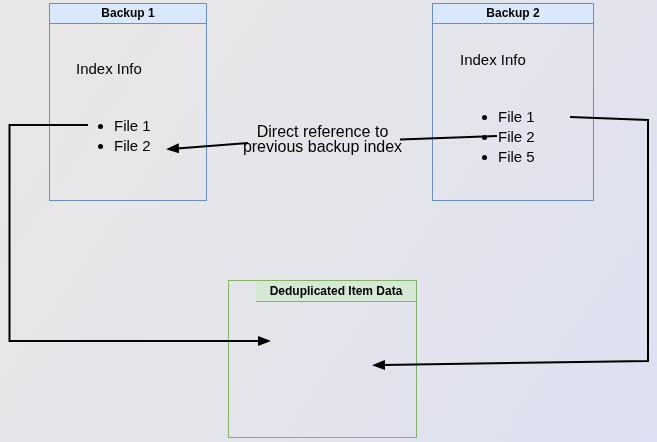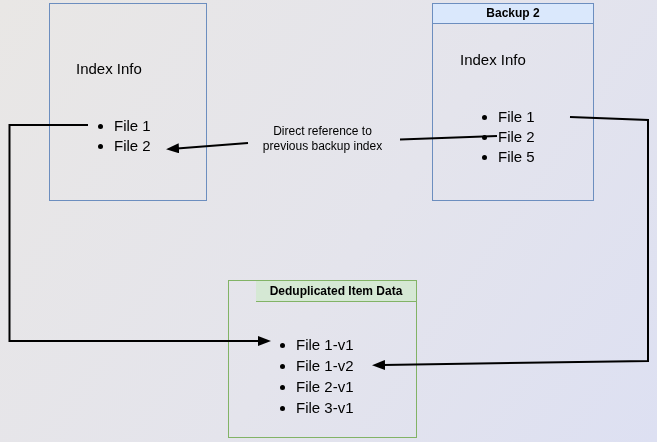--- a/index.html
+++ b/index.html
@@ -24,65 +24,60 @@
   .box.green{border:1.5px solid var(--green-border);}
   .box.green .hd{background:var(--green-fill); border-bottom:1.5px solid var(--green-border); height:21px; line-height:20px;}
   .body-label{position:absolute; font-size:15px; white-space:nowrap;}
   ul.file-list{position:absolute; margin:0; list-style:disc outside;}
   ul.file-list li{font-size:15px; line-height:20px; white-space:nowrap;}
   #dedup ul.file-list li{line-height:21px;}
   #connector-layer{position:absolute; left:0; top:0; width:657px; height:442px; pointer-events:none;}
   #connector-layer path.conn{stroke:var(--line); stroke-width:2; fill:none;}
   #connector-layer .arrowhead{fill:var(--line); stroke:none;}
   .annotation{
-    position:absolute; text-align:center; font-size:12px; line-height:15px;
+    position:absolute; text-align:center; font-size:16px; line-height:15px;
     white-space:pre-line;
   }
   
   #backup1{left:49px; top:3px; width:158px; height:198px;}
   #backup1 .body-label{left:26px; top:56px;}
   #backup1 ul.file-list{left:0; top:112px; padding-left:64px;}
   #backup2{left:432px; top:3px; width:162px; height:198px;}
   #backup2 .body-label{left:27px; top:47px;}
   #backup2 ul.file-list{left:0; top:103px; padding-left:65px;}
   #dedup{left:228px; top:280px; width:189px; height:158px;padding-left:27px;}
   #dedup ul.file-list{left:0; top:53px; padding-left:67px;}
   #note{left:235px; top:124px; width:175px;}
 </style>
 </head>
 <body>
 
 <div id="canvas">
 
   <div id="backup1" class="box blue">
+    <div class="hd">Backup 1</div>
     <div class="body-label">Index Info</div>
     <ul class="file-list">
       <li>File 1</li>
       <li>File 2</li>
     </ul>
   </div>
 
   <div id="backup2" class="box blue">
     <div class="hd">Backup 2</div>
     <div class="body-label">Index Info</div>
     <ul class="file-list">
       <li>File 1</li>
       <li>File 2</li>
       <li>File 5</li>
     </ul>
   </div>
 
   <div id="dedup" class="box green">
     <div class="hd">Deduplicated Item Data</div>
-    <ul class="file-list">
-      <li>File 1-v1</li>
-      <li>File 1-v2</li>
-      <li>File 2-v1</li>
-      <li>File 3-v1</li>
-    </ul>
   </div>
 
   <svg id="connector-layer" viewBox="0 0 657 442" xmlns="http://www.w3.org/2000/svg">
     <defs>
       <marker id="ah" markerUnits="userSpaceOnUse" markerWidth="13" markerHeight="10" refX="2" refY="5" orient="auto">
         <path class="arrowhead" d="M0,0 L13,5 L0,10 Z"></path>
       </marker>
     </defs>
     <path class="conn" marker-end="url(#ah)" d="M 88 125 L 9.5 125 L 9.5 341 L 260 341"></path>
     <path class="conn" marker-end="url(#ah)" d="M 570 117 L 648 120 L 648 361 L 383 365"></path>

